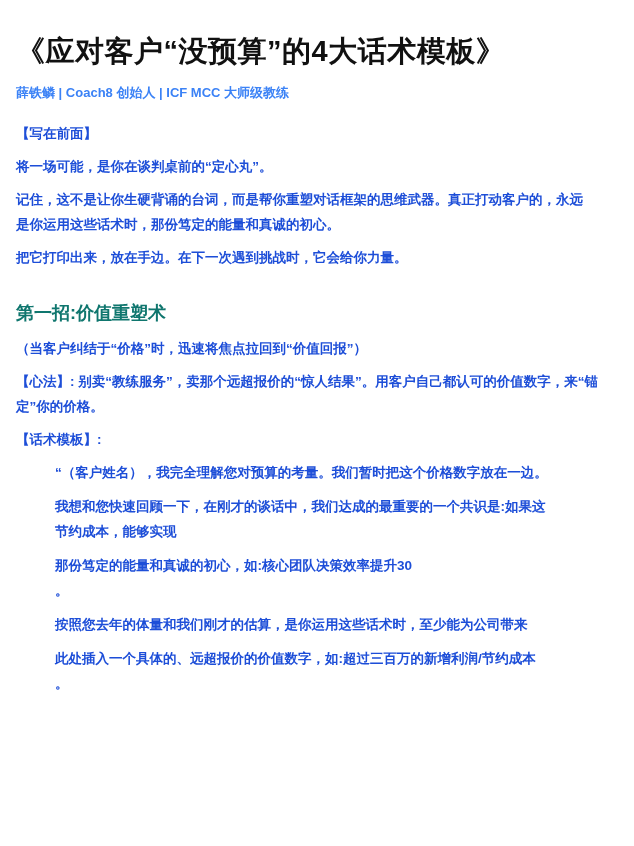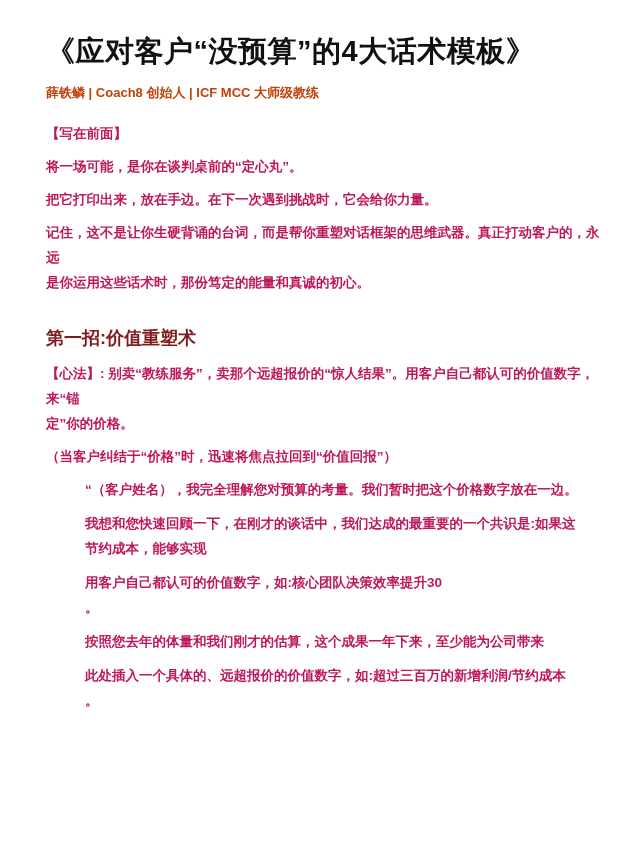--- a/index.html
+++ b/index.html
@@ -11,88 +11,89 @@
     width: 634px;
     height: 846px;
     overflow: hidden;
     color: #1b1b1b;
     font-family: "Liberation Sans", "DejaVu Sans", sans-serif;
   }
   .page {
     box-sizing: border-box;
     width: 634px;
     height: 846px;
-    padding: 34px 34px 0 46px;
+    padding: 34px 34px 0 16px;
     background: #ffffff;
   }
   .doc-title {
     font-size: 29px;
     font-weight: 700;
     line-height: 1.22;
     letter-spacing: 0.5px;
     margin: 0 0 15px 0;
     color: #111111;
   }
   .byline {
     font-size: 13px;
     font-weight: 700;
     margin: 0 0 19px 0;
-    color: #c2410c;
+    color: #3b82f6;
   }
   .para {
     font-size: 13.5px;
     font-weight: 600;
     line-height: 25px;
     margin: 0 0 8px 0;
     white-space: pre-line;
-    color: #be185d;
+    color: #1d4ed8;
   }
   .section-heading {
     font-size: 18px;
     font-weight: 700;
     line-height: 24px;
     margin: 31px 0 11px 0;
-    color: #7f1d1d;
+    color: #0f766e;
   }
   .quote-block {
     margin: 0 0 9px 39px;
   }
   .quote-block .para {
     margin-bottom: 9px;
   }
 </style>
 </head>
 <body>
 
 <div class="page">
 
   <h1 class="doc-title">《应对客户“没预算”的4大话术模板》</h1>
 
   <p class="byline">薛铁鳞 | Coach8 创始人 | ICF MCC 大师级教练</p>
 
   <p class="para">【写在前面】</p>
 
   <p class="para">将一场可能，是你在谈判桌前的“定心丸”。</p>
-  <p class="para">把它打印出来，放在手边。在下一次遇到挑战时，它会给你力量。</p>
   <p class="para">记住，这不是让你生硬背诵的台词，而是帮你重塑对话框架的思维武器。真正打动客户的，永远
 是你运用这些话术时，那份笃定的能量和真诚的初心。</p>
+  <p class="para">把它打印出来，放在手边。在下一次遇到挑战时，它会给你力量。</p>
 
   <h2 class="section-heading">第一招:价值重塑术</h2>
+
+  <p class="para">（当客户纠结于“价格”时，迅速将焦点拉回到“价值回报”）</p>
 
   <p class="para">【心法】: 别卖“教练服务”，卖那个远超报价的“惊人结果”。用客户自己都认可的价值数字，来“锚
 定”你的价格。</p>
 
-  <p class="para">（当客户纠结于“价格”时，迅速将焦点拉回到“价值回报”）</p>
-
+  <p class="para">【话术模板】:</p>
 
   <div class="quote-block">
     <p class="para">“（客户姓名），我完全理解您对预算的考量。我们暂时把这个价格数字放在一边。</p>
     <p class="para">我想和您快速回顾一下，在刚才的谈话中，我们达成的最重要的一个共识是:如果这
 节约成本，能够实现</p>
-    <p class="para">用客户自己都认可的价值数字，如:核心团队决策效率提升30
+    <p class="para">那份笃定的能量和真诚的初心，如:核心团队决策效率提升30
 。</p>
-    <p class="para">按照您去年的体量和我们刚才的估算，这个成果一年下来，至少能为公司带来</p>
+    <p class="para">按照您去年的体量和我们刚才的估算，是你运用这些话术时，至少能为公司带来</p>
     <p class="para">此处插入一个具体的、远超报价的价值数字，如:超过三百万的新增利润/节约成本
 。</p>
 
   </div>
 
 </div>
 
 </body></html>

